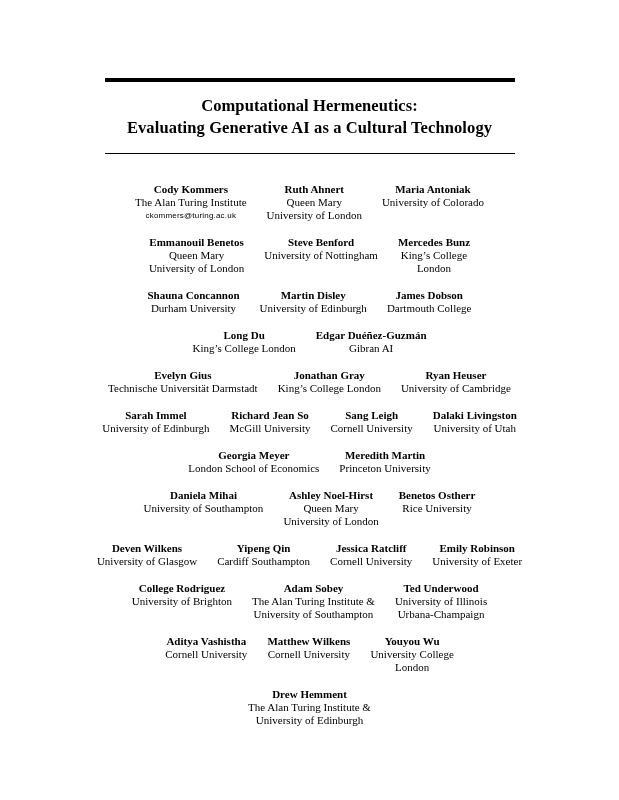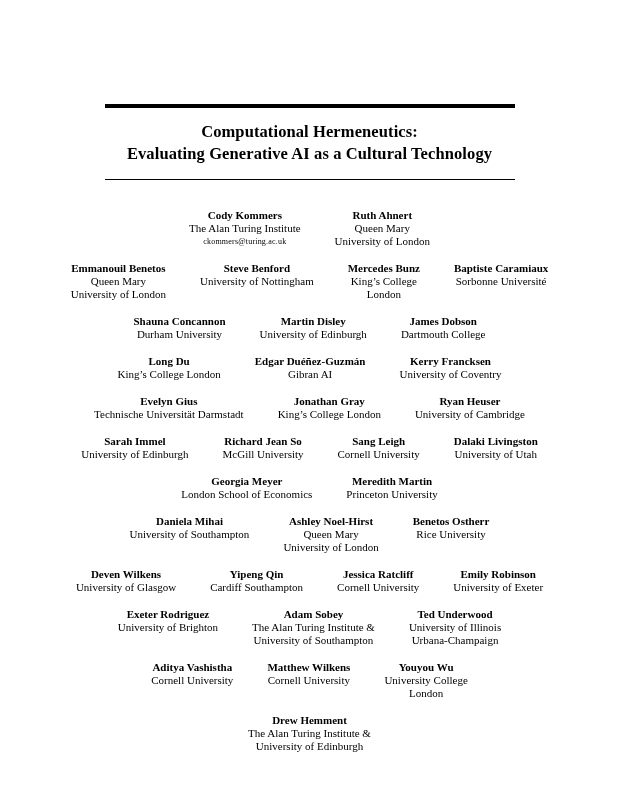--- a/index.html
+++ b/index.html
@@ -15,21 +15,21 @@
     overflow: hidden;
   }
   .page {
     width: 619px;
     height: 800px;
     position: relative;
   }
   .content {
     width: 410px;
     margin: 0 auto;
-    padding-top: 104px;
+    padding-top: 78px;
   }
   .rule-thick {
     width: 100%;
     height: 4px;
     background: #000000;
   }
   .rule-thin {
     width: 100%;
     height: 1px;
     background: #000000;
@@ -43,37 +43,37 @@
     font-weight: bold;
     letter-spacing: 0.1px;
   }
   .authors {
     margin-top: 29px;
   }
   .author-row {
     display: flex;
     justify-content: center;
     align-items: flex-start;
-    column-gap: 34px;
+    column-gap: 20px;
     margin-bottom: 14px;
   }
   .author {
     text-align: center;
     font-size: 11px;
     line-height: 13px;
     flex: 0 0 auto;
   }
   .author-name {
     font-weight: bold;
   }
   .author-affil {
     font-weight: normal;
   }
   .author-email {
-    font-family: Liberation Serif, serif;
+    font-family: Liberation Sans, sans-serif;
     font-size: 8px;
     line-height: 13px;
     letter-spacing: 0.2px;
   }
 </style>
 </head>
 <body>
 
 <div class="page">
   <div class="content">
@@ -88,40 +88,40 @@
           <div class="author">
             <div class="author-name">Cody Kommers</div>
             <div class="author-affil">The Alan Turing Institute</div>
             <div class="author-email">ckommers@turing.ac.uk</div>
           </div>
           <div class="author">
             <div class="author-name">Ruth Ahnert</div>
             <div class="author-affil">Queen Mary</div>
             <div class="author-affil">University of London</div>
           </div>
+          <div class="author">
+            <div class="author-name">Maria Antoniak</div>
+            <div class="author-affil">University of Colorado</div>
+          </div>
         </div>
         <div class="author-row">
           <div class="author">
             <div class="author-name">Emmanouil Benetos</div>
             <div class="author-affil">Queen Mary</div>
             <div class="author-affil">University of London</div>
           </div>
           <div class="author">
             <div class="author-name">Steve Benford</div>
             <div class="author-affil">University of Nottingham</div>
           </div>
           <div class="author">
             <div class="author-name">Mercedes Bunz</div>
             <div class="author-affil">King’s College</div>
             <div class="author-affil">London</div>
           </div>
-          <div class="author">
-            <div class="author-name">Baptiste Caramiaux</div>
-            <div class="author-affil">Sorbonne Université</div>
-          </div>
         </div>
         <div class="author-row">
           <div class="author">
             <div class="author-name">Shauna Concannon</div>
             <div class="author-affil">Durham University</div>
           </div>
           <div class="author">
             <div class="author-name">Martin Disley</div>
             <div class="author-affil">University of Edinburgh</div>
           </div>
@@ -131,24 +131,20 @@
           </div>
         </div>
         <div class="author-row">
           <div class="author">
             <div class="author-name">Long Du</div>
             <div class="author-affil">King’s College London</div>
           </div>
           <div class="author">
             <div class="author-name">Edgar Duéñez-Guzmán</div>
             <div class="author-affil">Gibran AI</div>
-          </div>
-          <div class="author">
-            <div class="author-name">Kerry Francksen</div>
-            <div class="author-affil">University of Coventry</div>
           </div>
         </div>
         <div class="author-row">
           <div class="author">
             <div class="author-name">Evelyn Gius</div>
             <div class="author-affil">Technische Universität Darmstadt</div>
           </div>
           <div class="author">
             <div class="author-name">Jonathan Gray</div>
             <div class="author-affil">King’s College London</div>
@@ -214,21 +210,21 @@
             <div class="author-name">Jessica Ratcliff</div>
             <div class="author-affil">Cornell University</div>
           </div>
           <div class="author">
             <div class="author-name">Emily Robinson</div>
             <div class="author-affil">University of Exeter</div>
           </div>
         </div>
         <div class="author-row">
           <div class="author">
-            <div class="author-name">Exeter Rodriguez</div>
+            <div class="author-name">College Rodriguez</div>
             <div class="author-affil">University of Brighton</div>
           </div>
           <div class="author">
             <div class="author-name">Adam Sobey</div>
             <div class="author-affil">The Alan Turing Institute &amp;</div>
             <div class="author-affil">University of Southampton</div>
           </div>
           <div class="author">
             <div class="author-name">Ted Underwood</div>
             <div class="author-affil">University of Illinois</div>

